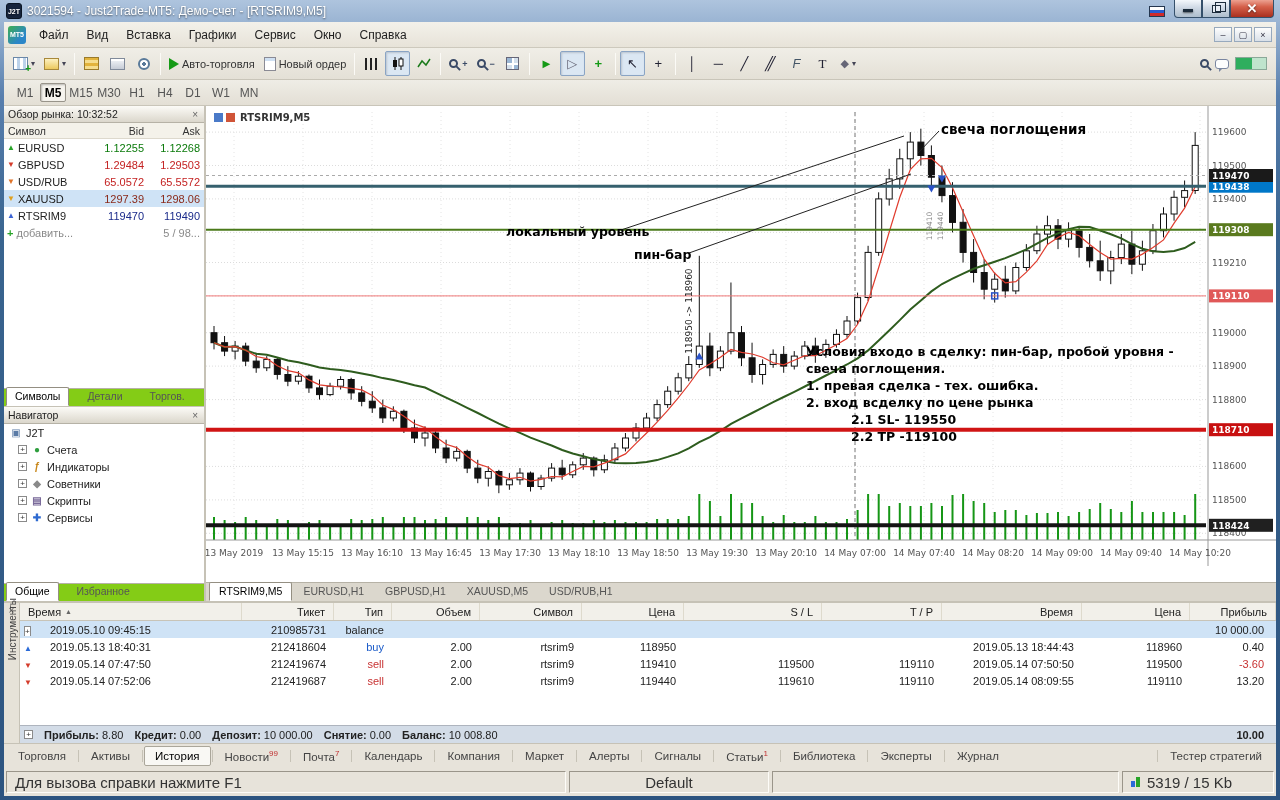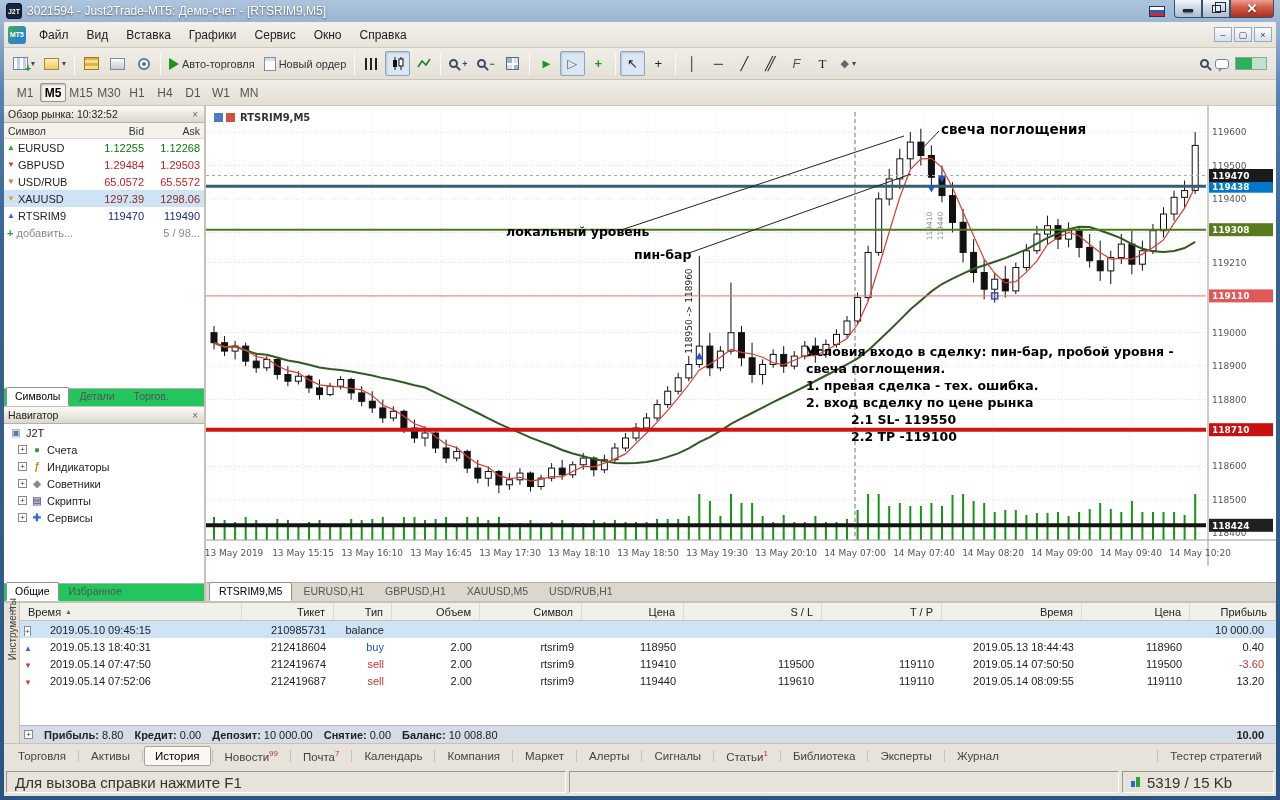--- a/index.html
+++ b/index.html
@@ -67,21 +67,21 @@
 .mwh{display:grid;grid-template-columns:86px 58px 56px;height:16px;background:#f4f2ea;border-bottom:1px solid #ddd9cd;align-items:center;font-size:10.5px;color:#333}
 .mwh div{padding:0 4px}
 .mwh .num{text-align:right}
 .mwrow{display:grid;grid-template-columns:86px 58px 56px;height:17px;align-items:center;font-size:11px}
 .mwrow.selected{background:#cfe3f6}
 .mwsym{display:flex;align-items:center;gap:3px;padding-left:3px}
 .mwico{font-size:8px;line-height:1}
 .mwnum{text-align:right;padding-right:4px}
 .mwadd{height:17px;display:flex;align-items:center;justify-content:space-between;font-size:11px;color:#8a8a8a;padding:0 4px 0 3px}
 .mwfill,.navfill{flex:1;background:#fff}
-.ptabs{height:18px;background:#22c55e;border-top:1px solid #b6b2a6;display:flex;align-items:flex-end;padding:0 2px;gap:1px;font-size:10.5px;flex:none}
+.ptabs{height:18px;background:#84cc16;border-top:1px solid #b6b2a6;display:flex;align-items:flex-end;padding:0 2px;gap:9px;font-size:10.5px;flex:none}
 .ptab{padding:2px 8px 3px;color:#555;border:1px solid transparent}
 .ptab.active{background:#fff;border-color:#948f82;border-bottom-color:#fff;color:#000;border-radius:2px 2px 0 0}
 .navrow{height:17px;display:flex;align-items:center;gap:4px;font-size:11px}
 .expander{width:9px;height:9px;border:1px solid #8a8a8a;background:#fff;font-size:8px;line-height:7px;text-align:center;color:#333;flex:none}
 .nico{width:12px;text-align:center;font-size:10px;flex:none}
 
 .chartcol{flex:1;display:flex;flex-direction:column;min-width:0}
 #chart-svg{display:block;background:#fff;flex:none}
 .chart-tabs{height:19px;background:#dbd7cd;border-top:1px solid #b6b2a6;display:flex;align-items:flex-end;padding:0 3px;gap:1px;font-size:10.5px;flex:none}
 .ctab{padding:2px 9px 3px;color:#555;border:1px solid transparent;white-space:nowrap}
@@ -910,20 +910,21 @@
       <i class="btsep"></i>
       <div class="btab">Журнал</div>
       <div class="btright">
         <i class="btsep"></i>
         <div class="btab">Тестер стратегий</div>
       </div>
     </div>
 
   <div class="statusbar">
     <div class="scell s1">Для вызова справки нажмите F1</div>
+    <div class="scell s2">Default</div>
     <div class="scell s3"></div>
     <div class="scell s4">
       <span class="neticon">
           <i></i>
           <i></i>
         </span>
       <span>5319 / 15 Kb</span>
     </div>
   </div>
 </div>

